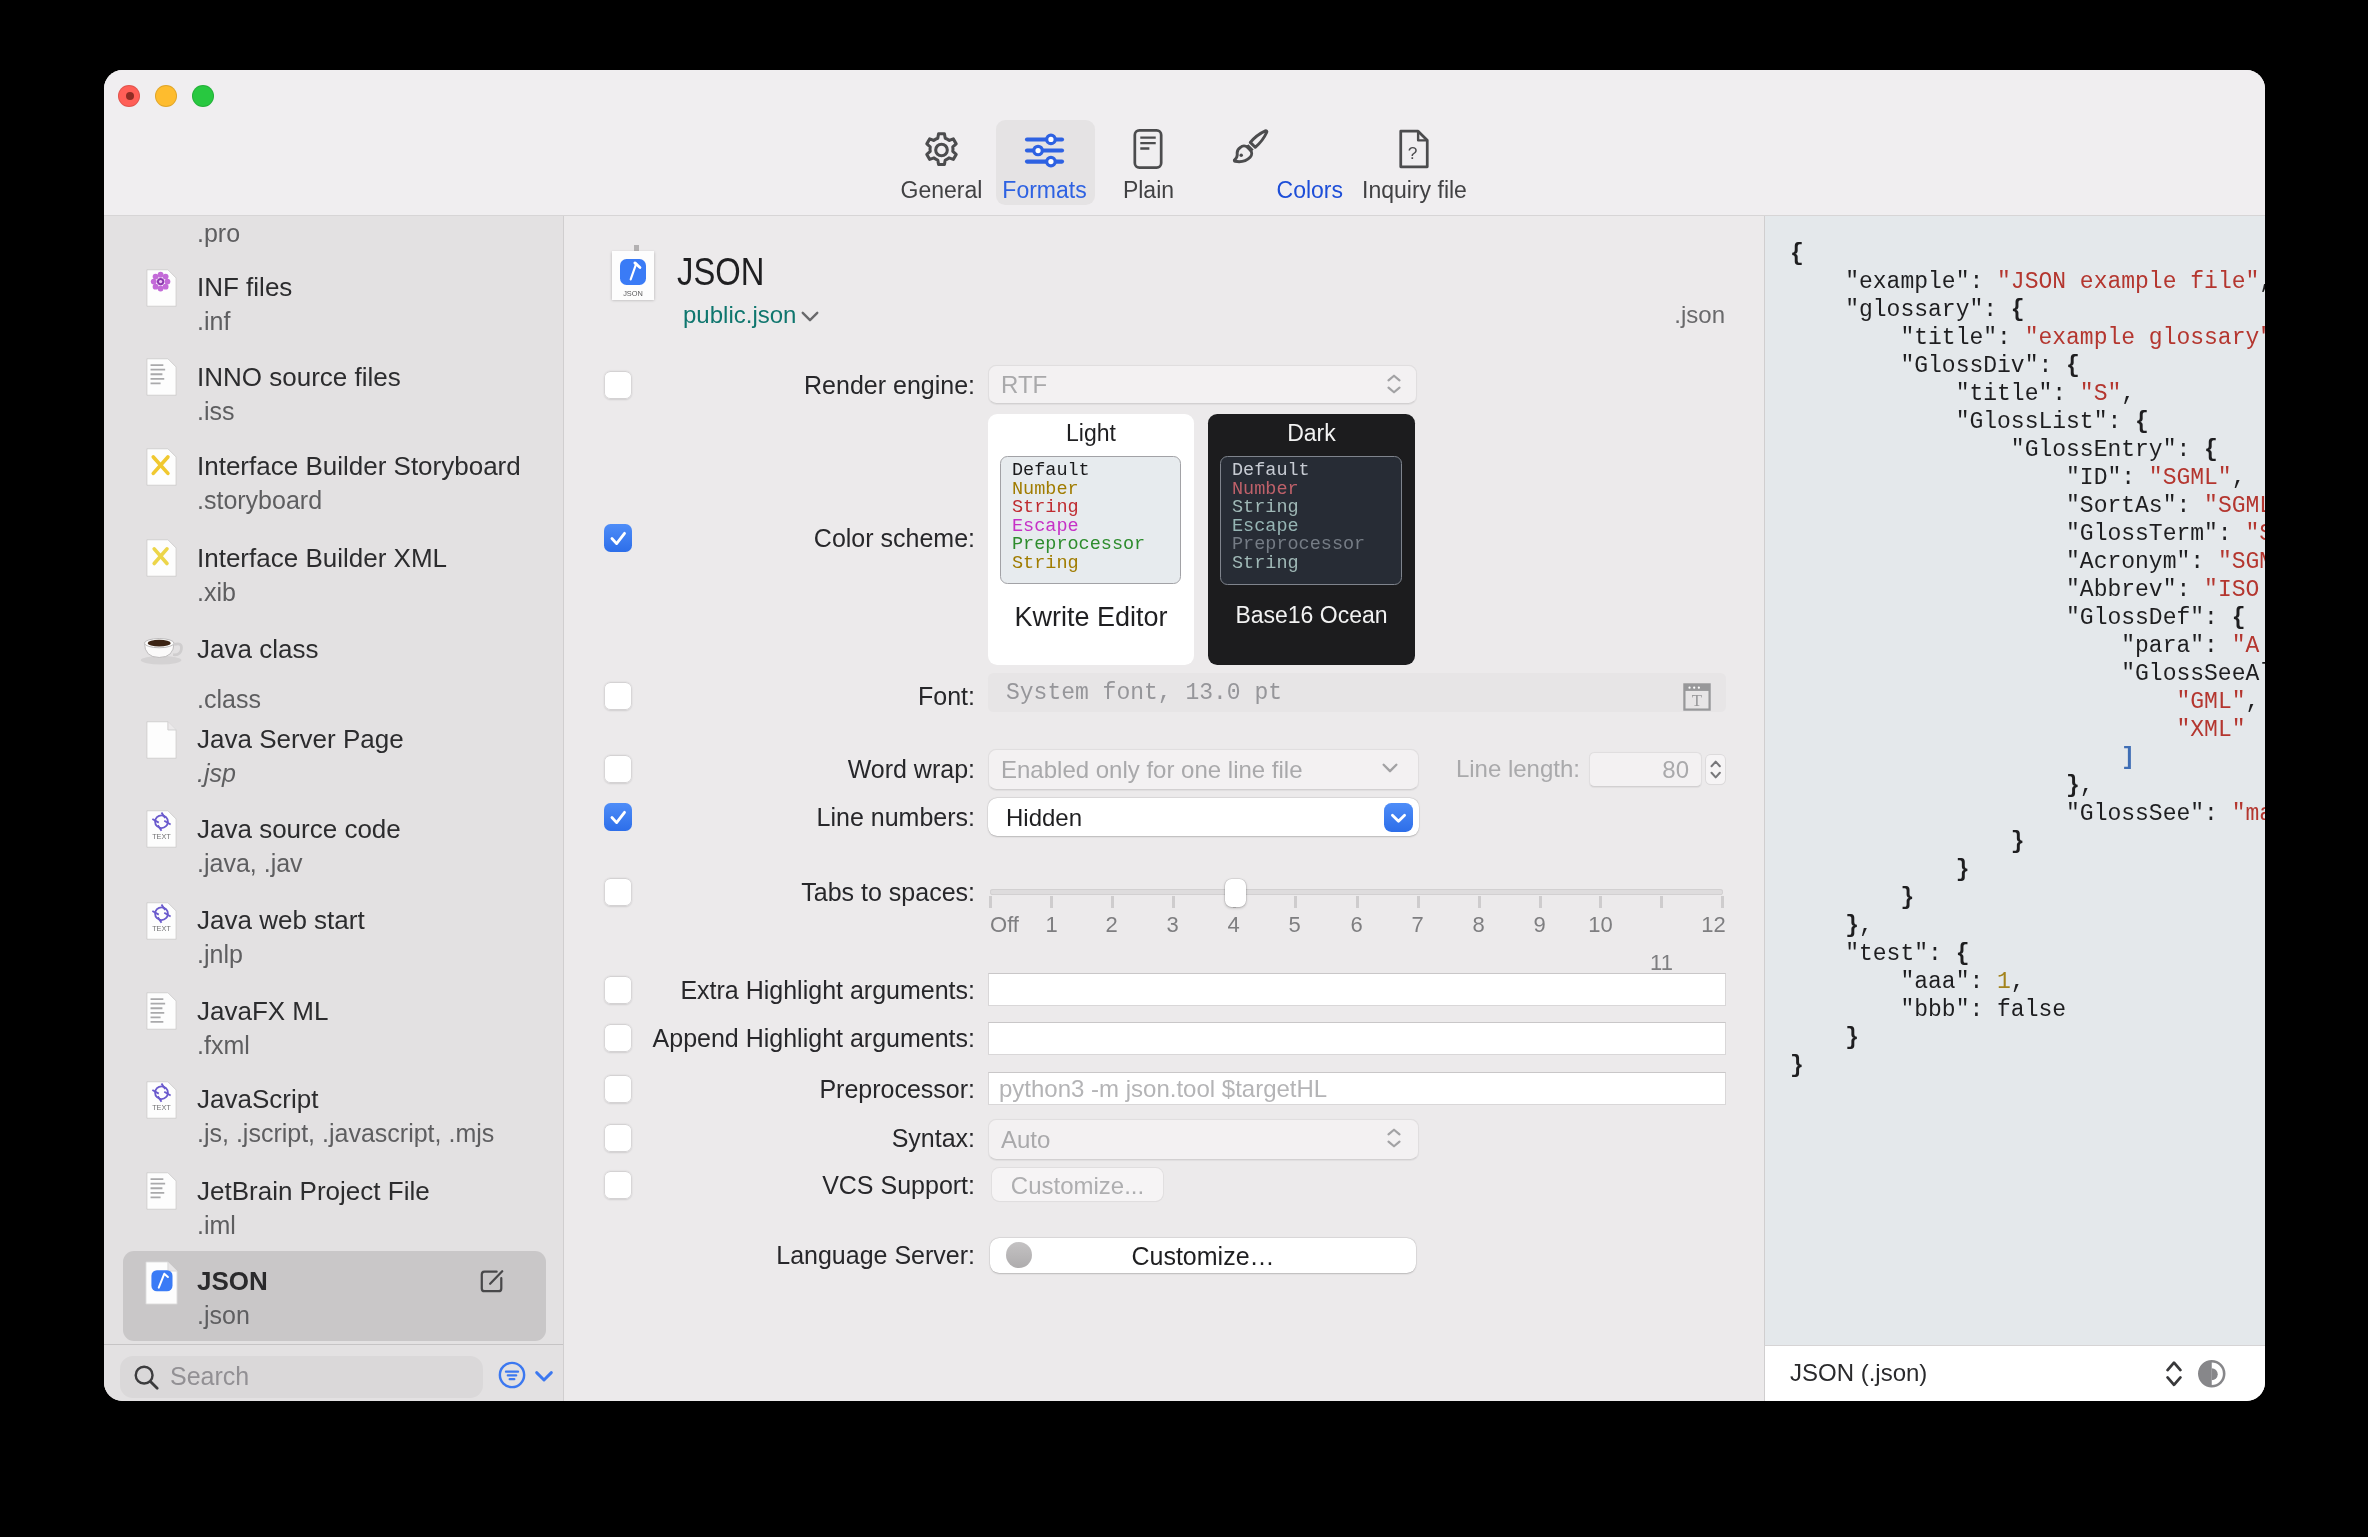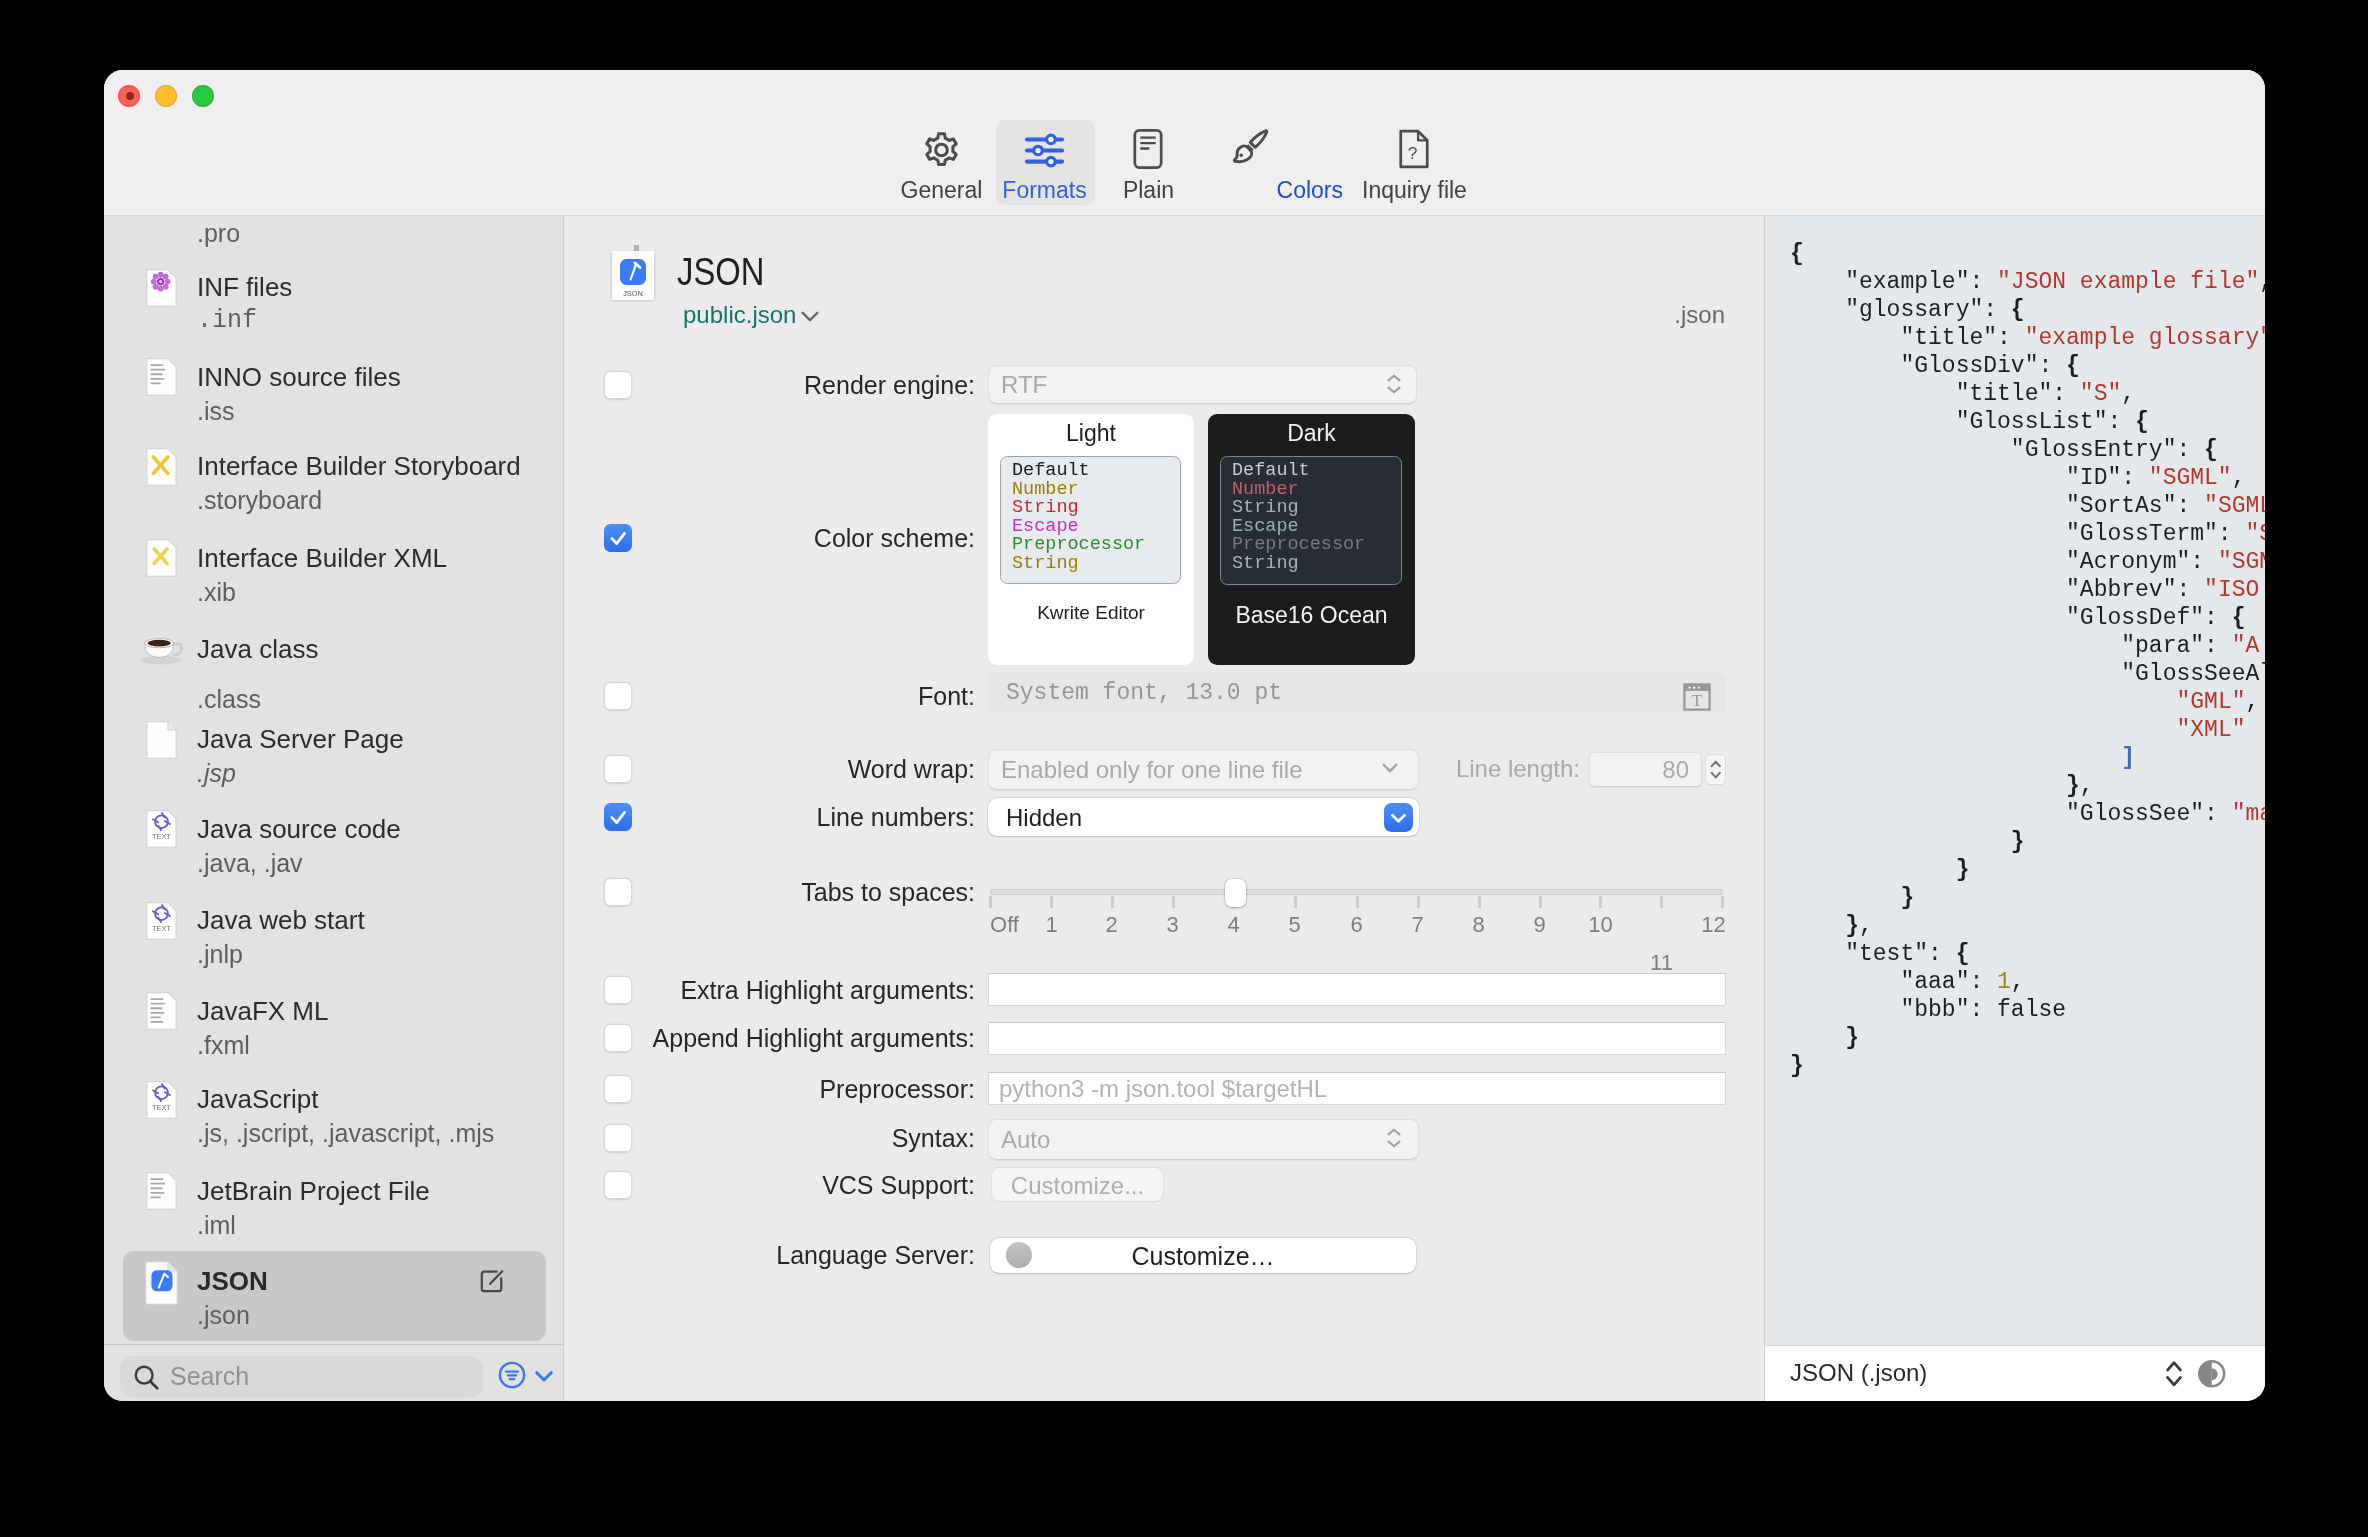--- a/index.html
+++ b/index.html
@@ -92,21 +92,21 @@
             <circle cx="22.5" cy="21.5" r="3.2"></circle>
             <circle cx="17" cy="23.5" r="3.2"></circle>
             <circle cx="11.5" cy="21.5" r="3.2"></circle>
             <circle cx="9.5" cy="16" r="3.2"></circle>
             <circle cx="11.5" cy="10.5" r="3.2"></circle>
           </g>
           <circle cx="17" cy="16" r="4" fill="#8d3bb0"></circle>
           <circle cx="17" cy="16" r="1.8" fill="#f0c7f7"></circle>
         </svg>
 <div class="abs sbtitle" style="left:197px;top:273px;">INF files</div>
-<div class="abs sbext" style="left:197px;top:308px;font-family:Liberation Mono, monospace;">.inf</div>
+<div class="abs sbext" style="left:197px;top:308px;">.inf</div>
 
 <svg class="abs sicon" style="top:356px;" width="33" height="42" viewBox="0 0 36 46">
           <path d="M2 3 h23 l9 9 v31 h-32z" fill="#fdfdfd" stroke="#cfcdce"></path>
           <g stroke="#a9a9ab" stroke-width="2">
             <path d="M6 10h14M6 15h16M6 20h13M6 25h15M6 30h11"></path>
           </g>
         </svg>
 <div class="abs sbtitle" style="left:197px;top:363px;">INNO source files</div>
 <div class="abs sbext" style="left:197px;top:398px;">.iss</div>
 
@@ -291,21 +291,21 @@
 
 <div class="abs" style="left:988px;top:414px;width:206px;height:251px;border-radius:9.2px;background:#ffffff;"></div>
 <div class="abs" style="left:988px;top:420px;width:206px;text-align:center;font-size:23px;color:#1f1f21;">Light</div>
 <div class="abs" style="left:1000px;top:456px;width:179px;height:126px;border-radius:7.4px;background:#e7ebee;border:1.4px solid #a2a2a6;"></div>
 <pre class="abs mono" style="left:1012px;top:462px;margin:0;font-size:18.5px;line-height:18.5px;"><span style="color:#1a1a1c;">Default</span>
 <span style="color:#a07c00;">Number</span>
 <span style="color:#bf2b30;">String</span>
 <span style="color:#c631c6;">Escape</span>
 <span style="color:#2d8c2d;">Preprocessor</span>
 <span style="color:#a07c00;">String</span></pre>
-<div class="abs" style="left:988px;top:602px;width:206px;text-align:center;font-size:19px;color:#1f1f21;">Kwrite Editor</div>
+<div class="abs" style="left:988px;top:602px;width:206px;text-align:center;font-size:27px;color:#1f1f21;">Kwrite Editor</div>
 
 <div class="abs" style="left:1208px;top:414px;width:207px;height:251px;border-radius:9.2px;background:#1c1c1e;"></div>
 <div class="abs" style="left:1208px;top:420px;width:207px;text-align:center;font-size:23px;color:#f2f2f2;">Dark</div>
 <div class="abs" style="left:1220px;top:456px;width:180px;height:127px;border-radius:7.4px;background:#272c35;border:1.4px solid #7f848d;"></div>
 <pre class="abs mono" style="left:1232px;top:462px;margin:0;font-size:18.5px;line-height:18.5px;"><span style="color:#c7cbd3;">Default</span>
 <span style="color:#bf616a;">Number</span>
 <span style="color:#9fb8b6;">String</span>
 <span style="color:#96b5b4;">Escape</span>
 <span style="color:#757c85;">Preprocessor</span>
 <span style="color:#9fb8b6;">String</span></pre>

